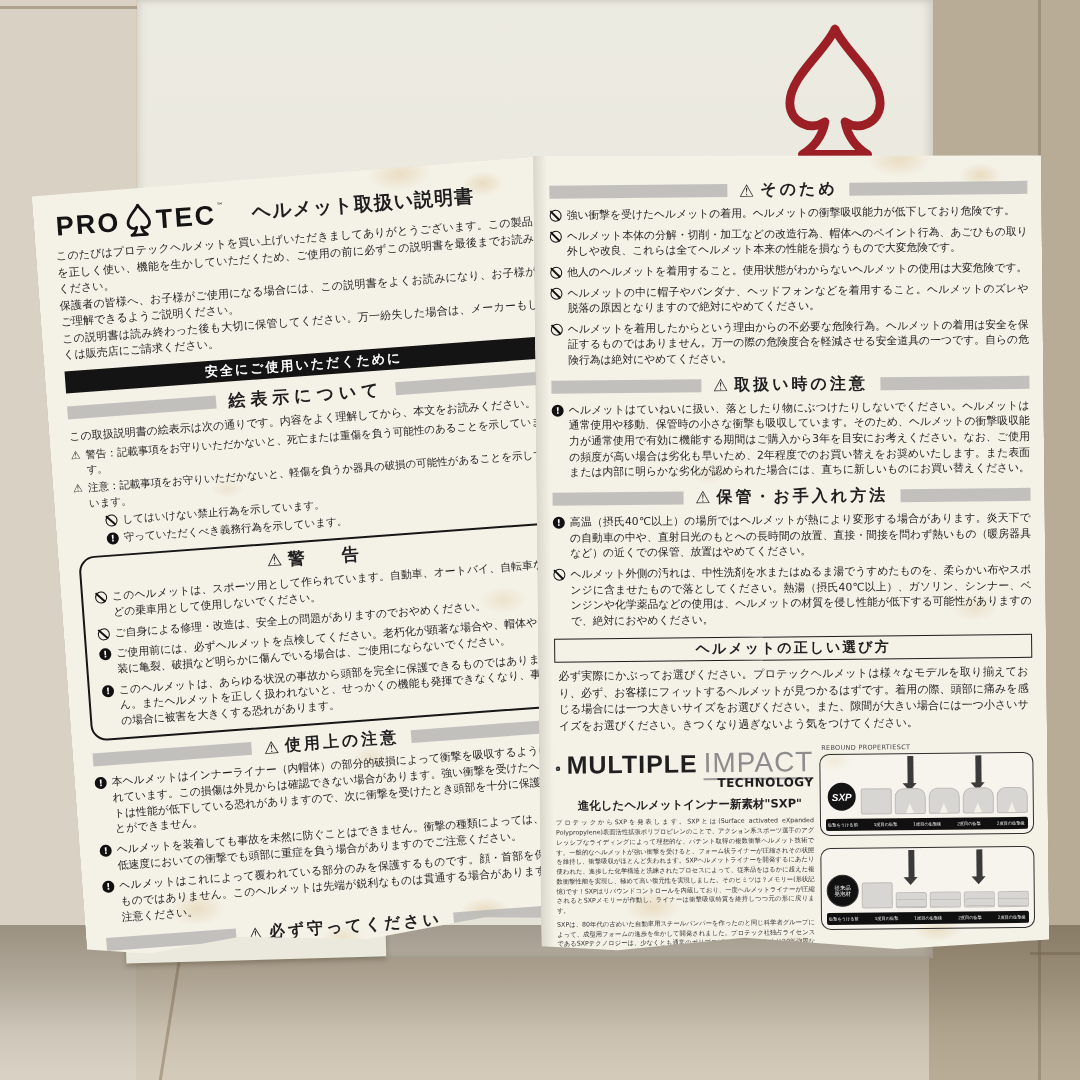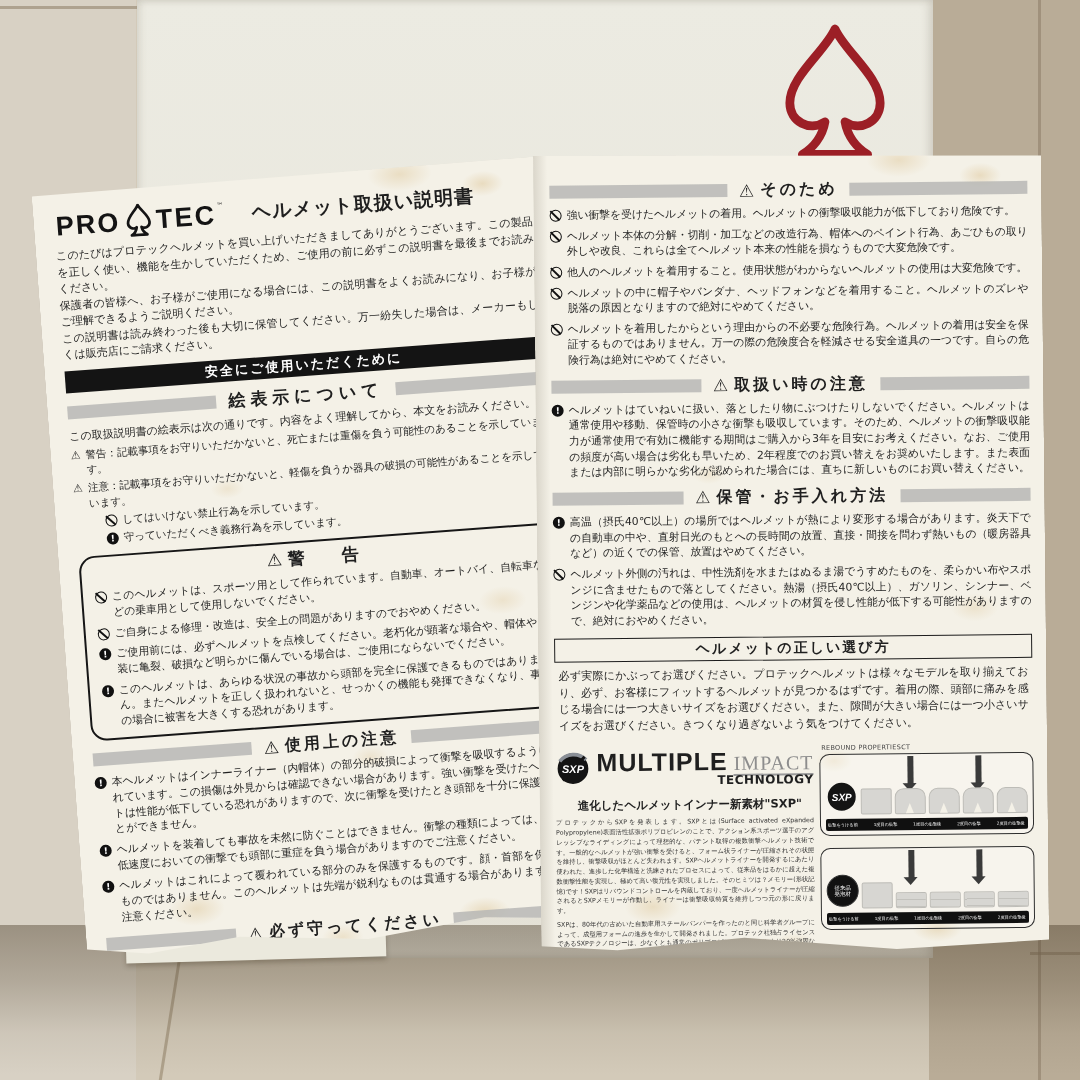--- a/index.html
+++ b/index.html
@@ -79,22 +79,22 @@
   .item{display:flex;gap:5px;font-size:10.8px;line-height:1.45;margin-top:5px;align-items:flex-start;
     text-align:justify;}
   
   .titlebox{border:1.5px solid #1c1c1c;text-align:center;font-size:14px;font-weight:600;
     letter-spacing:2px;padding:2px 0;margin:10px 0 6px;}
   .sxp-row{display:flex;margin-top:10px;}
   .sxp-col-l{flex:1;min-width:0;padding-right:6px;}
   .mi-block{display:flex;align-items:flex-start;gap:6px;}
   .mi-words{position:relative;padding-top:4px;}
   .w1{font-size:25px;font-weight:700;letter-spacing:1px;font-family:"Liberation Sans",sans-serif;}
-  .w2{font-size:20px;color:#8d8d8d;margin-left:6px;border-bottom:2px solid #9a9a9a;
-    font-family:Liberation Serif, serif;letter-spacing:1px;}
+  .w2{font-size:28px;color:#8d8d8d;margin-left:6px;border-bottom:2px solid #9a9a9a;
+    font-family:Liberation Sans, sans-serif;letter-spacing:1px;}
   .w3{display:block;text-align:right;font-size:12px;font-weight:700;margin-top:-3px;letter-spacing:.5px;}
   .sxp-sub{font-size:11.5px;font-weight:700;margin:6px 0 4px 22px;}
   .sxp-para{font-size:6.3px;line-height:1.55;text-align:justify;color:#333;margin-top:4px;}
   .diag-col{width:214px;flex:none;margin-top:2px;}
   .diag-label{font-size:6.5px;color:#444;letter-spacing:.3px;margin:0 0 2px 2px;}
   .diag{border:1.5px solid #2e2e2e;border-radius:10px;padding:24px 5px 4px;margin-bottom:12px;
     position:relative;background:rgba(255,255,255,.25);}
   .drow{display:flex;align-items:flex-end;gap:3px;height:36px;}
   .dbadge{flex:none;align-self:center;}
   .conv-badge{flex:none;width:30px;height:30px;border:1.2px solid #333;border-radius:50%;

